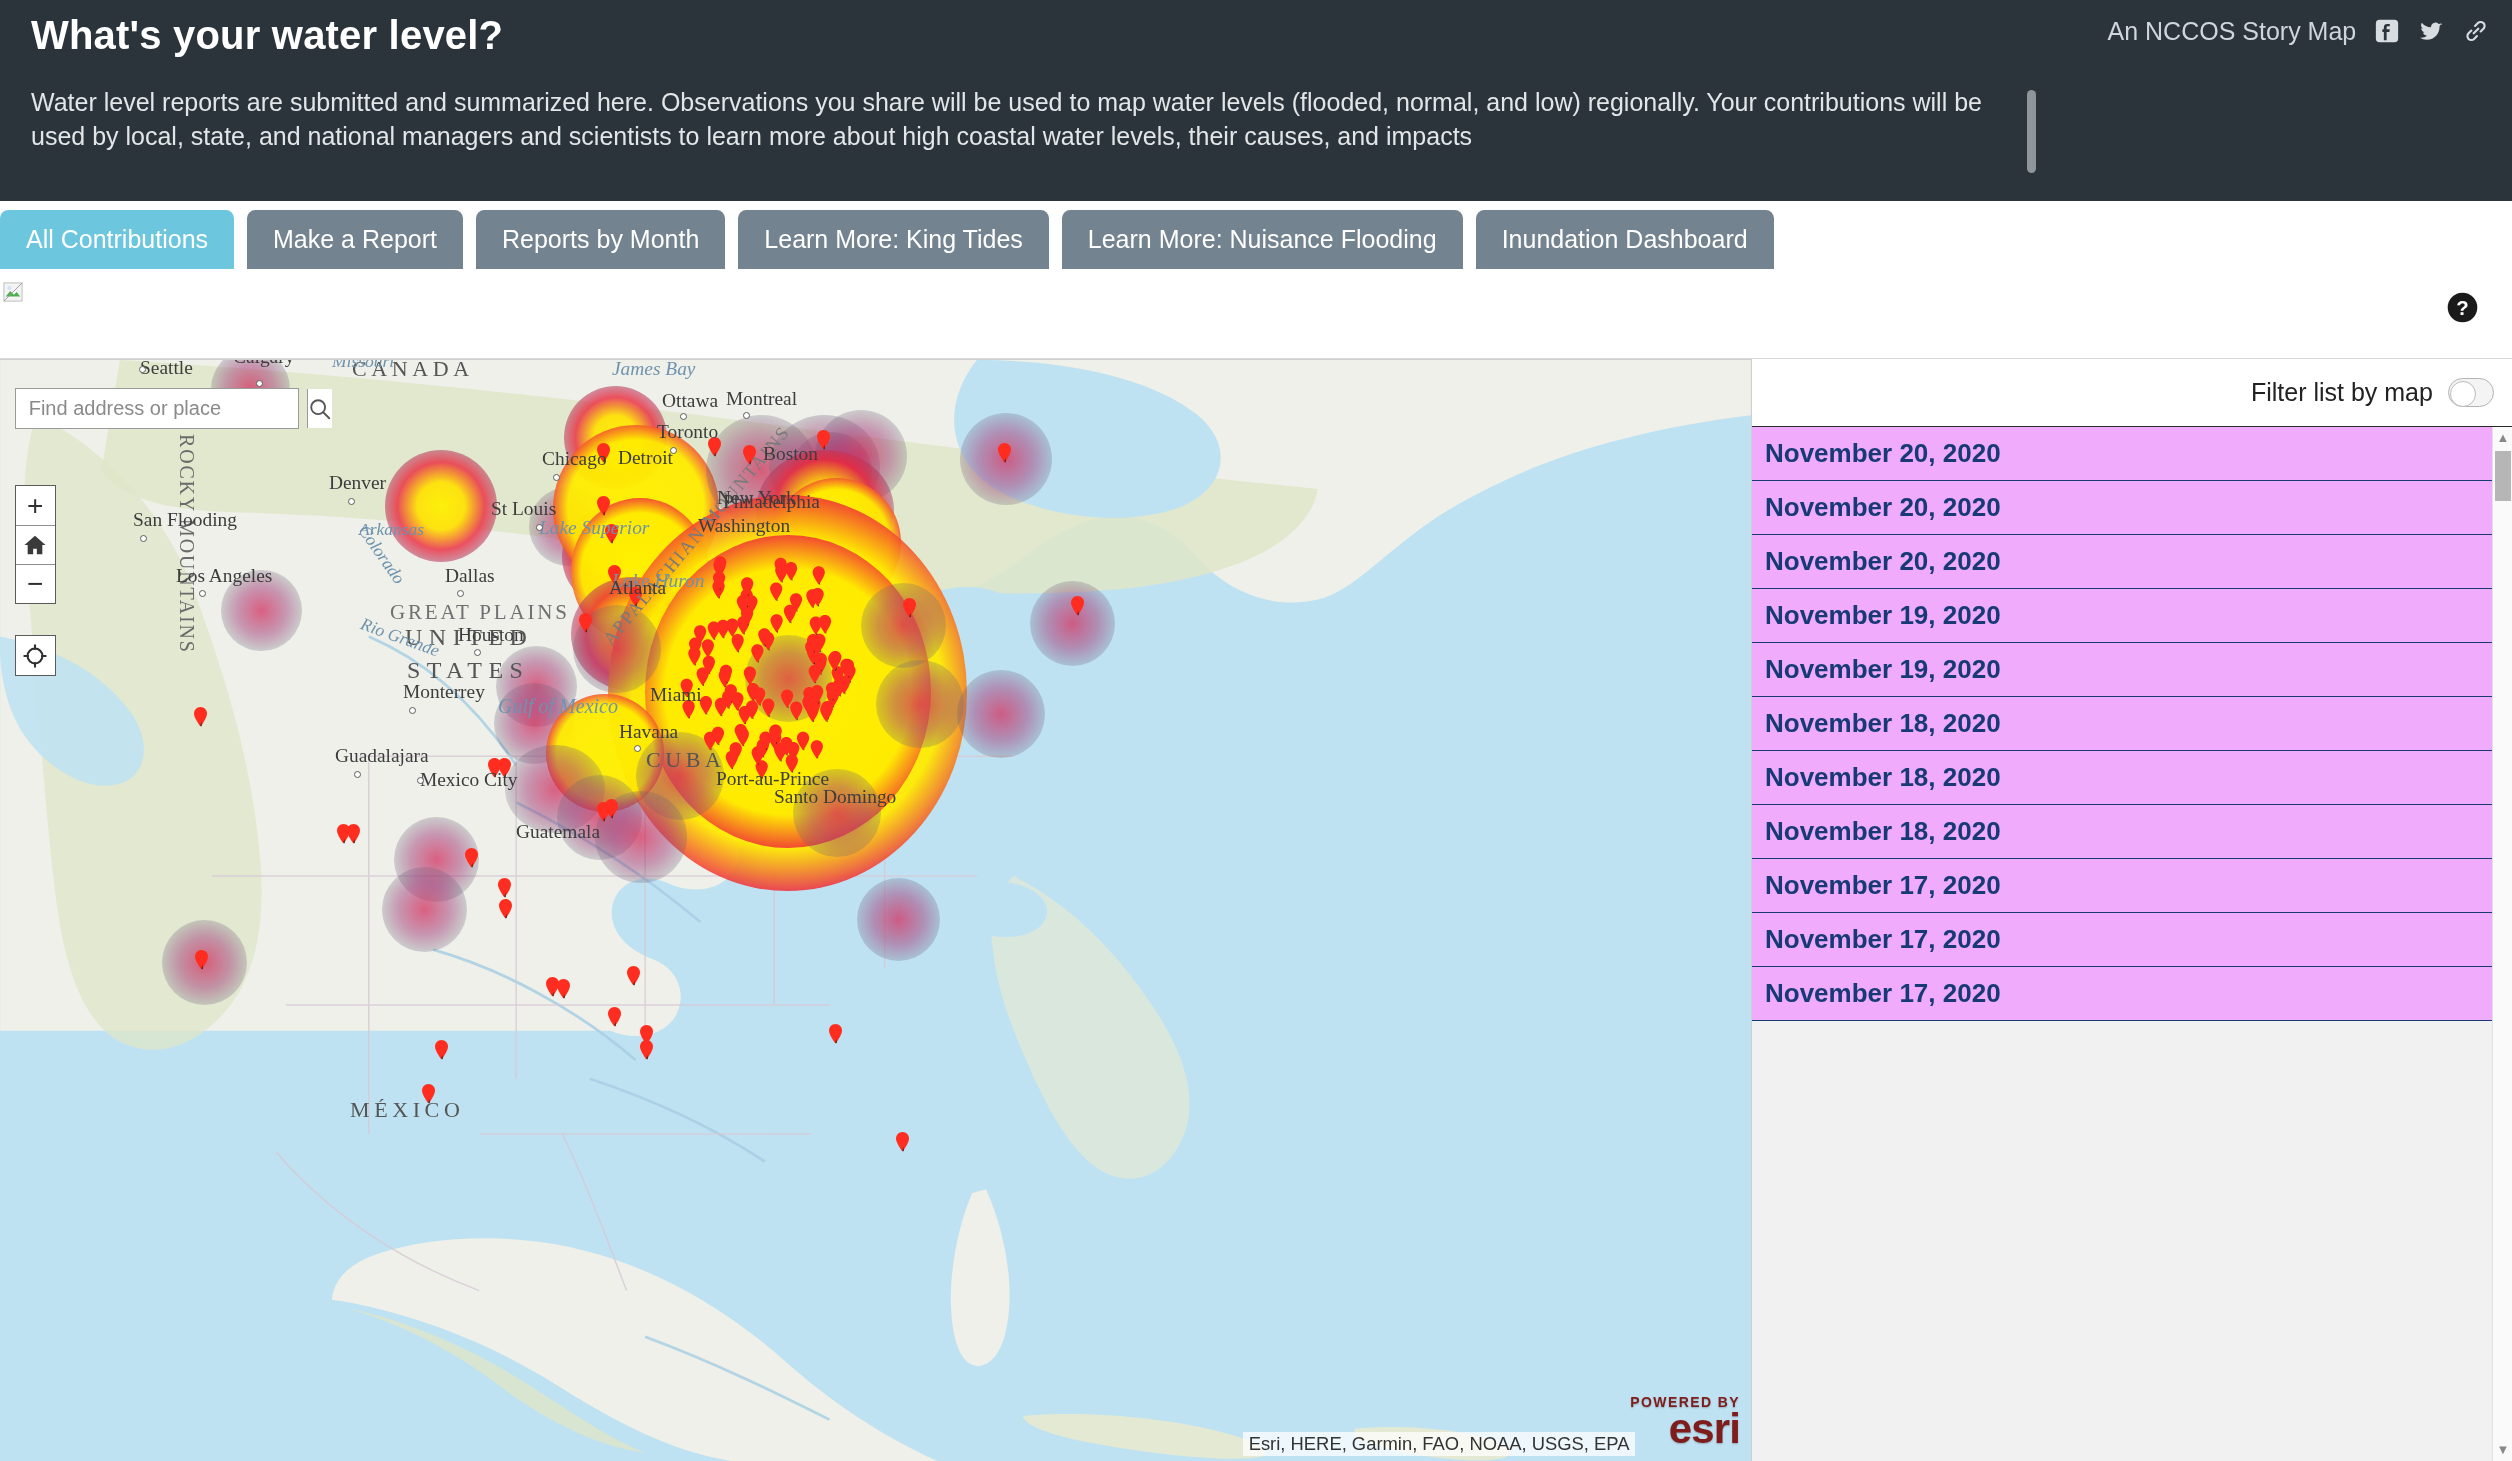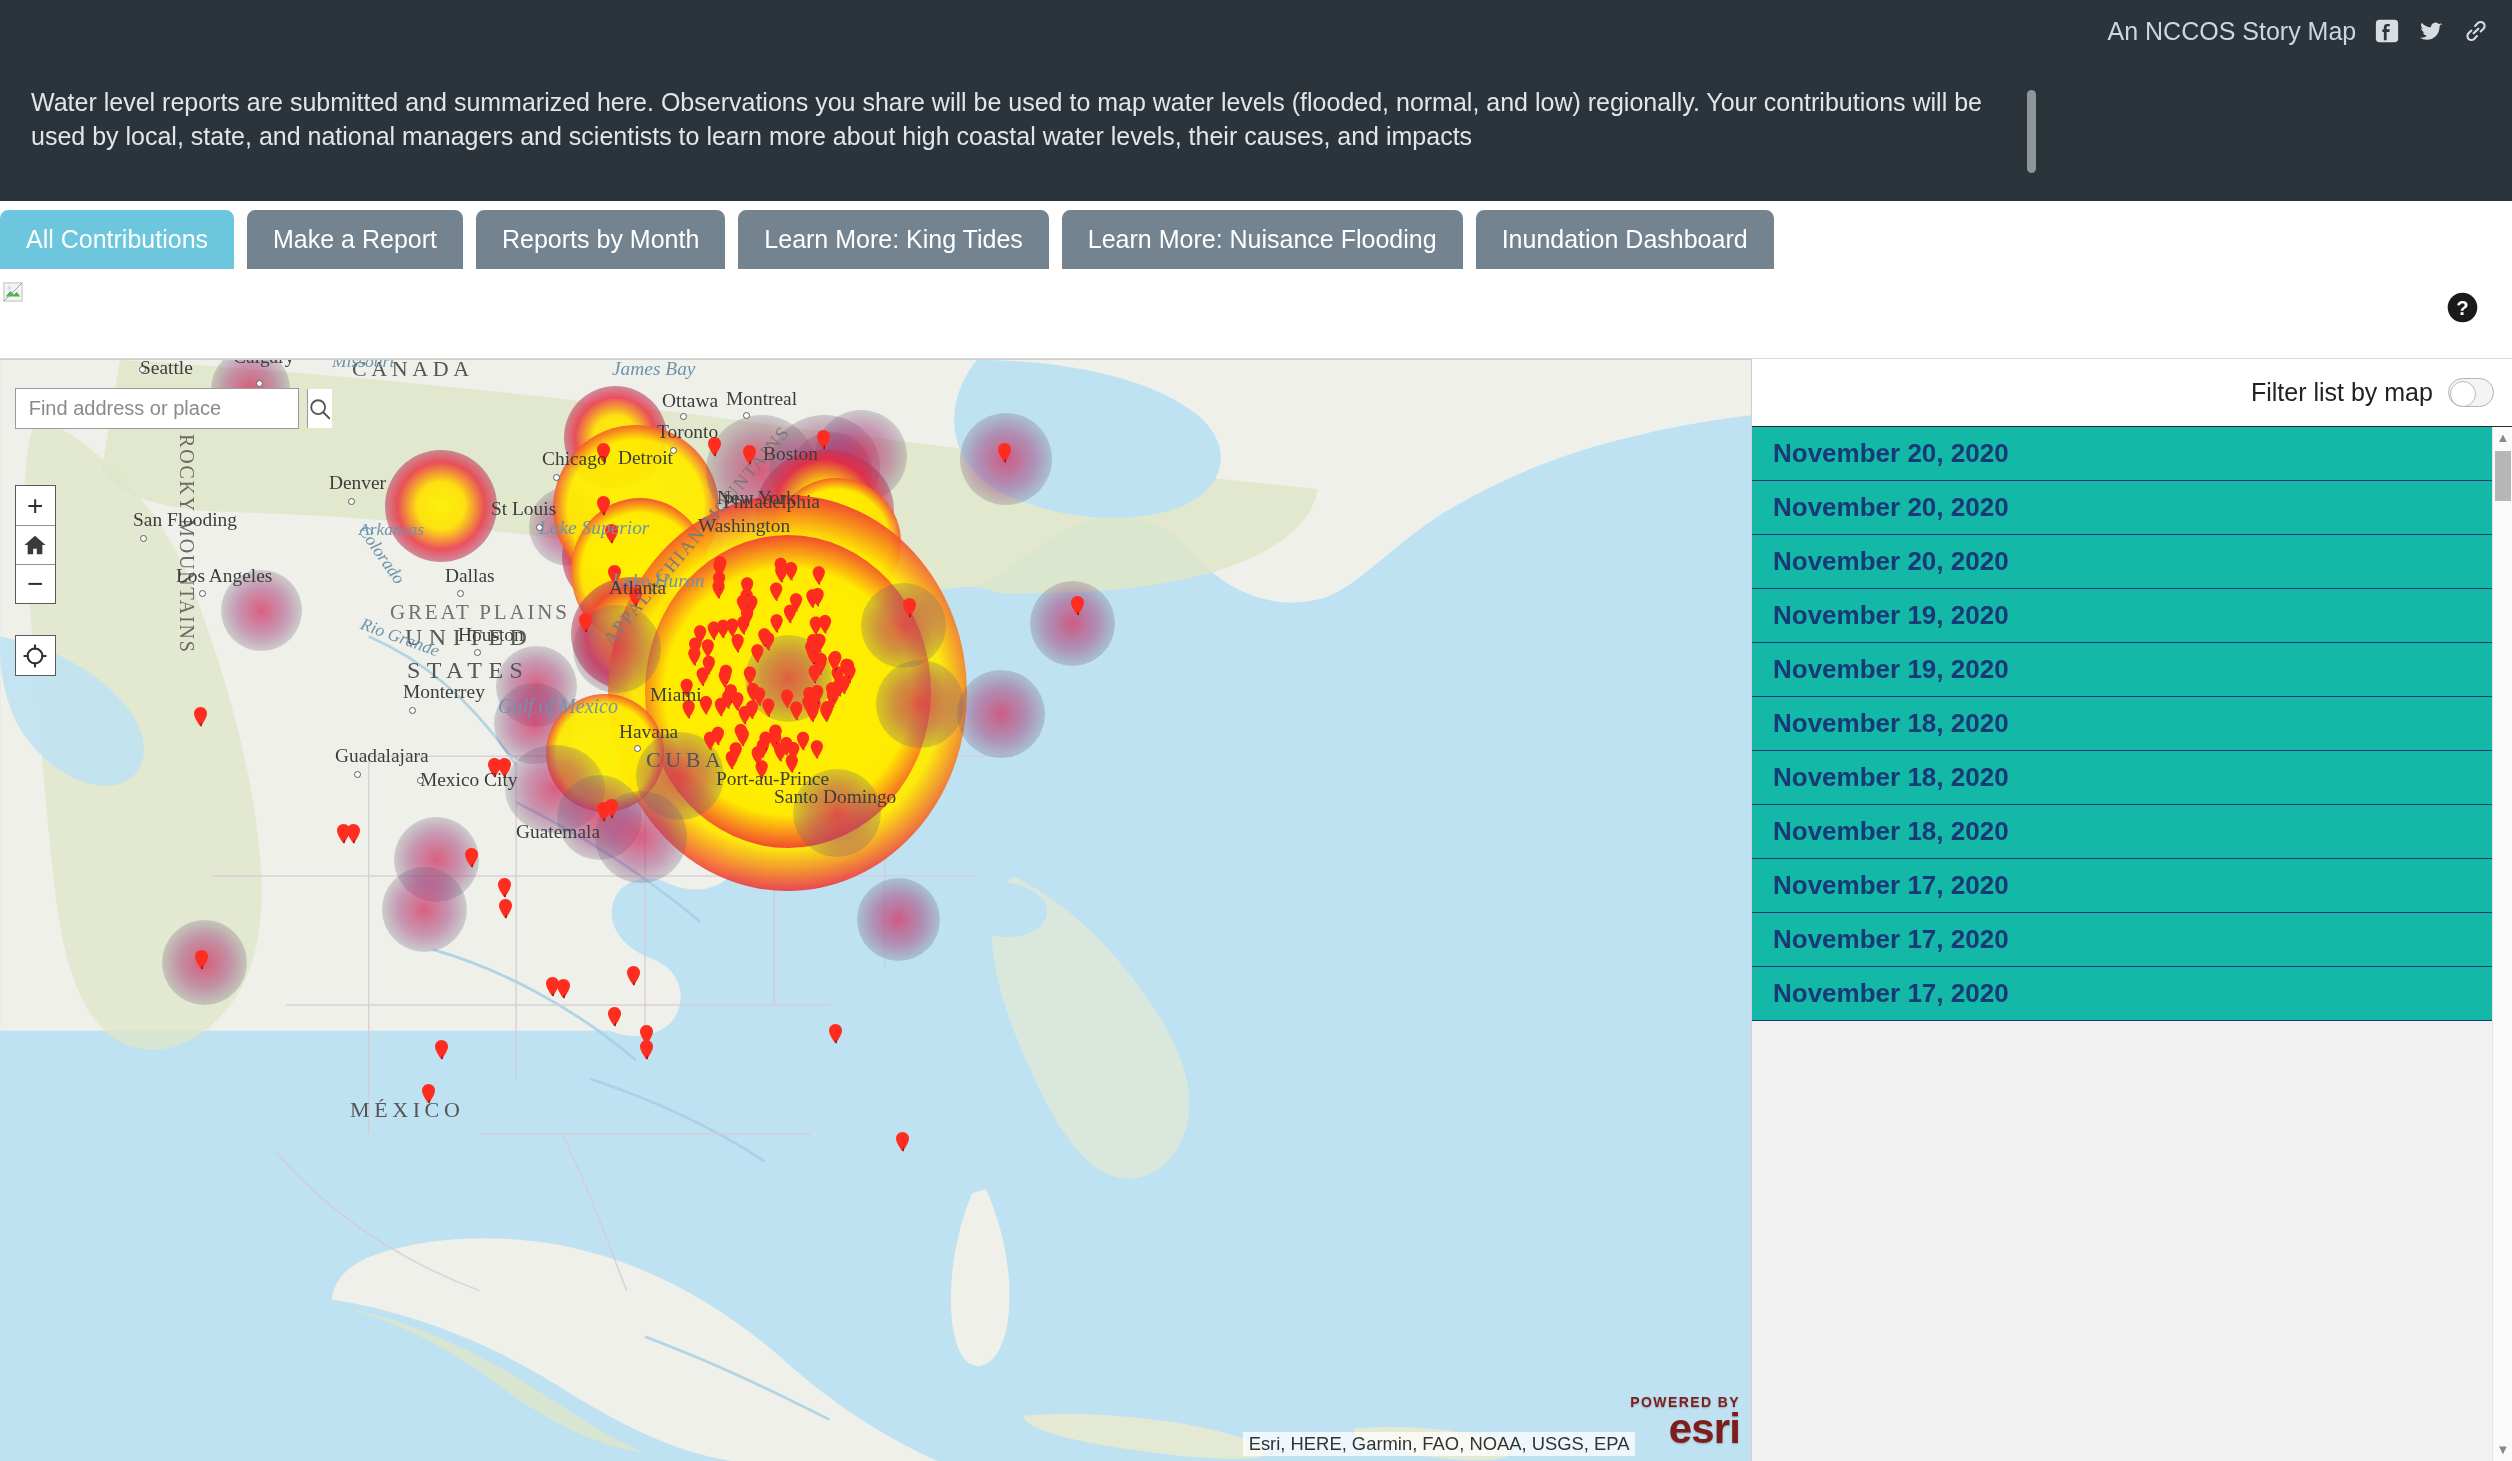--- a/index.html
+++ b/index.html
@@ -225,22 +225,22 @@
   #filter-toggle::after {
     content: ""; position: absolute; left: 1.8px; top: 1.8px;
     width: 24px; height: 24px; border-radius: 50%;
     background: #ffffff; border: 0.9px solid #bbb;
   }
   #result-list { position: relative; height: 1034px; overflow: hidden; }
   .result-item {
     height: 54px;
     border-bottom: 1.8px solid #173a77;
     display: flex; align-items: center;
-    padding-left: 21px;
-    background: #14b8a6;
+    padding-left: 13px;
+    background: #f0abfc;
     cursor: pointer;
   }
   .result-date {
     font-size: 26px; font-weight: bold; color: #173a77;
   }
   #list-scrollbar {
     position: absolute; right: 0; top: 68px;
     width: 20px; height: 1034px; background: #fafafa;
     border-left: 0.9px solid #e2e2e2;
   }
@@ -253,20 +253,21 @@
     position: absolute; left: 1.8px; top: 24px;
     width: 16.6px; height: 50px; background: #b6b6b6;
     cursor: pointer;
   }
   #sb-down { position: absolute; left: 0; bottom: 1.8px; }
 </style>
 </head>
 <body>
 
 <div id="header">
+  <div id="header-title">What's your water level?</div>
 
   <div id="header-desc-wrap">
     <div id="header-desc">Water level reports are submitted and summarized here. Observations you share will be used to map water levels (flooded, normal, and low) regionally. Your contributions will be used by local, state, and national managers and scientists to learn more about high coastal water levels, their causes, and impacts</div>
   </div>
   <div id="header-desc-scroll"></div>
 
   <div id="header-right">
     <span id="story-map-label">An NCCOS Story Map</span>
 
     <span class="social-icon">

